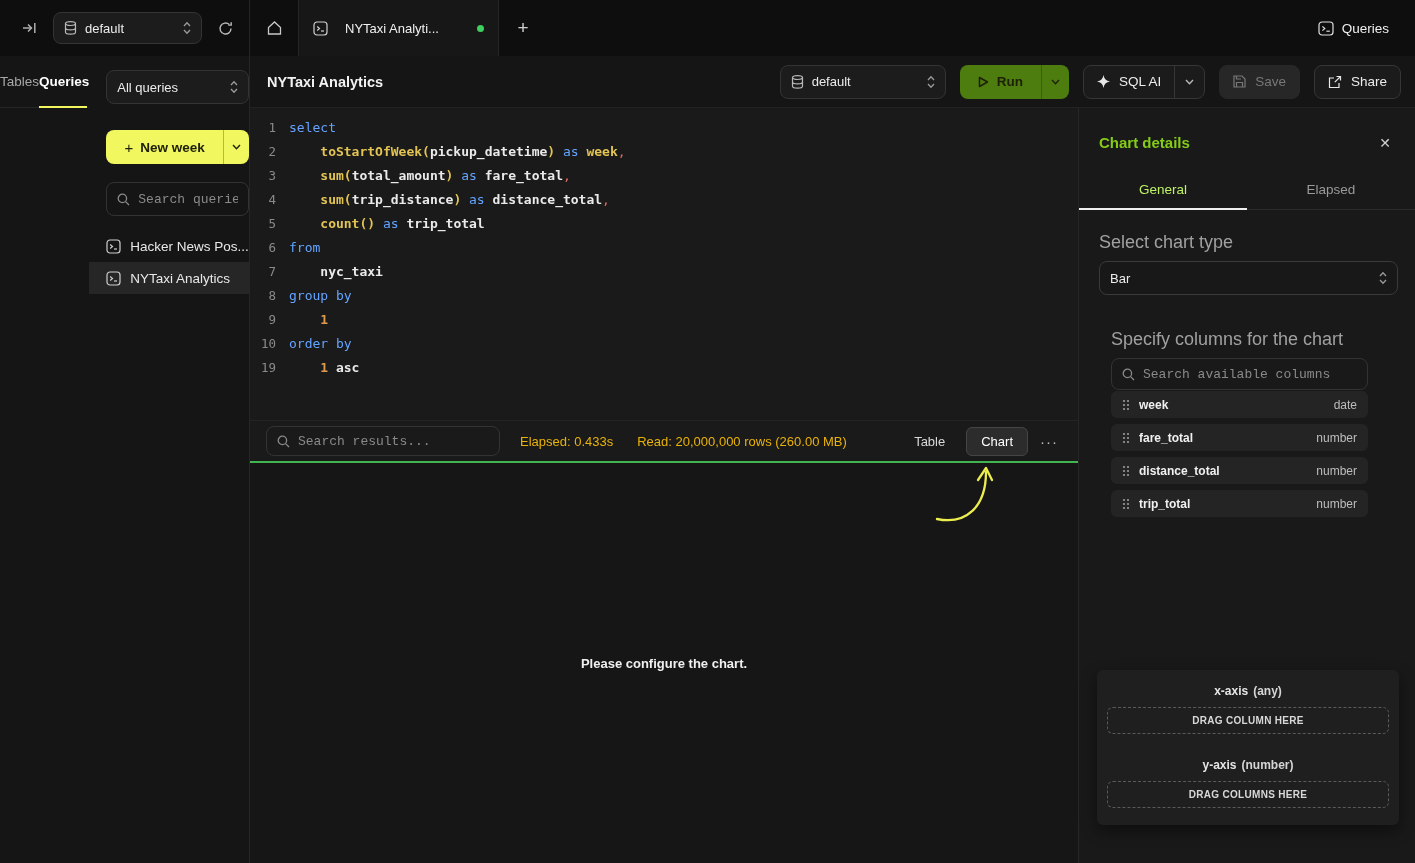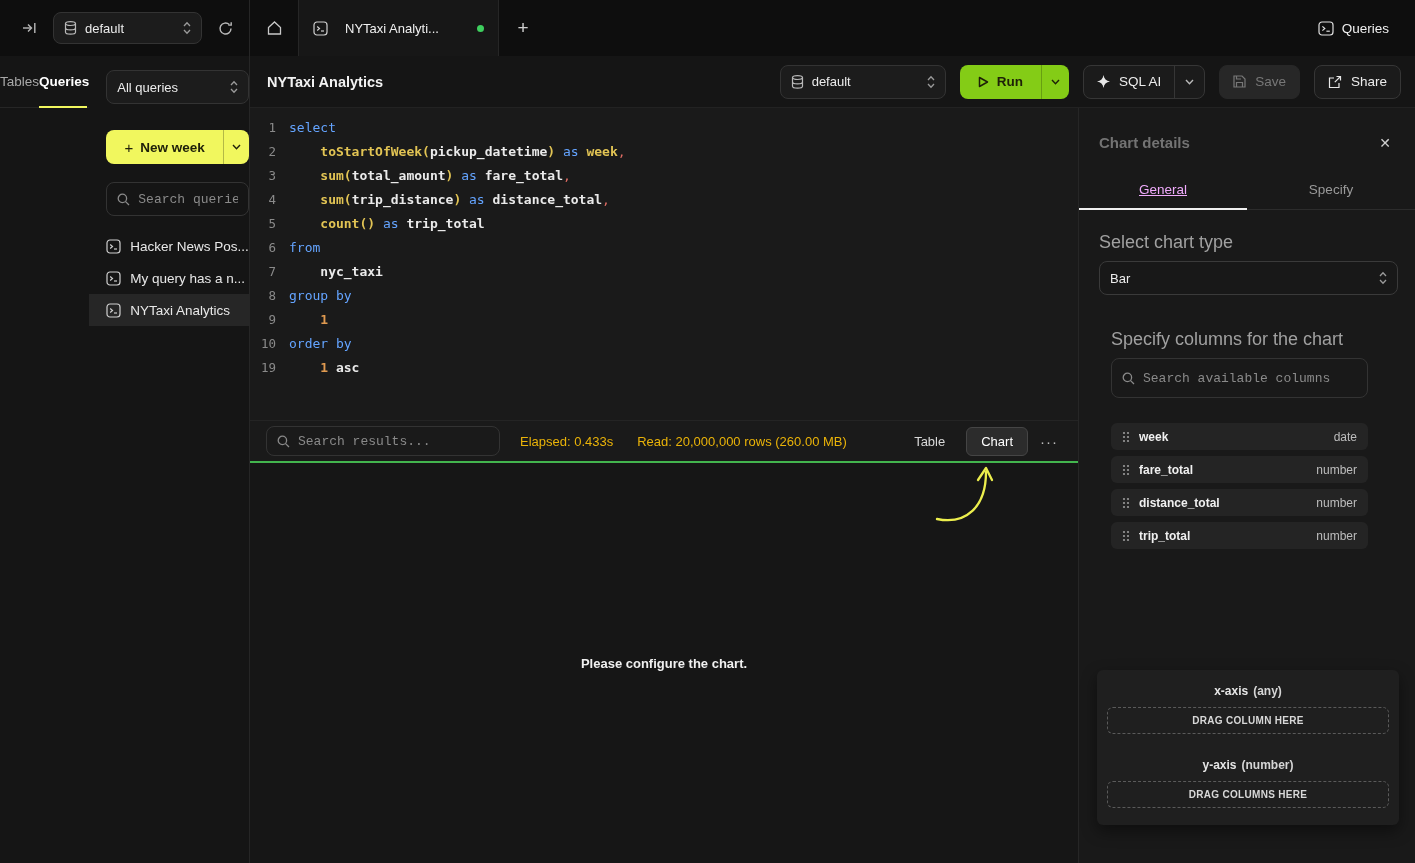--- a/index.html
+++ b/index.html
@@ -64,21 +64,21 @@
     font-size:13.5px; color:#e8e8e8; cursor:pointer; }
   .query-item.selected { background:#262626; }
   .query-item .q-label { white-space:nowrap; overflow:hidden; text-overflow:ellipsis; }
 
   
   .main { flex:1; display:flex; flex-direction:column; min-width:0; }
   .main-header { height:52px; flex:none; display:flex; align-items:center;
     padding:0 14px 0 17px; border-bottom:1px solid #222; gap:14px; }
   .main-title { font-size:14.5px; font-weight:bold; color:#f2f2f2; flex:1; }
   .hdr-db { width:166px; height:34px; }
-  .run-btn { height:34px; border-radius:8px; background:#84cc16; display:flex;
+  .run-btn { height:34px; border-radius:8px; background:#4d7c0f; display:flex;
     align-items:stretch; overflow:hidden; cursor:pointer; border:none;text-align:right; }
   .run-main { display:flex; align-items:center; gap:8px; padding:0 18px; color:#1e2008;
     font-size:13.5px; font-weight:bold; }
   .run-caret { width:28px; border-left:1px solid rgba(0,0,0,0.22); display:flex;
     align-items:center; justify-content:center; color:#1e2008; }
   .dark-btn { height:34px; border-radius:8px; background:#1b1b1b; border:1px solid #363636;
     display:flex; align-items:center; gap:9px; padding:0 13px; color:#ececec; font-size:13.5px;
     cursor:pointer; }
   .sqlai-btn { padding-right:0; }
   .sqlai-caret { align-self:stretch; width:30px; border-left:1px solid #363636; display:flex;
@@ -119,33 +119,33 @@
   .chart-area { flex:1; border-top:2px solid #43b54e; background:#161616; position:relative;
     display:flex; align-items:center; justify-content:center; }
   .chart-msg { font-size:13px; font-weight:bold; color:#f0f0f0; }
   .arrow-annotation { position:absolute; left:682px; top:0px; }
 
   
   .chart-panel { width:337px; flex:none; background:#191919; border-left:1px solid #262626;
     display:flex; flex-direction:column; position:relative; }
   .panel-head { display:flex; align-items:center; justify-content:space-between;
     padding:26px 24px 18px 20px; }
-  .panel-title { font-size:15px; font-weight:bold; color:#737373; }
+  .panel-title { font-size:15px; font-weight:bold; color:#84cc16; }
   .close-x { background:none; border:none; color:#d0d0d0; font-size:14px; cursor:pointer; }
   .panel-tabs { display:flex; border-bottom:1px solid #2c2c2c; }
   .p-tab { flex:1; height:40px; display:flex; align-items:center; justify-content:center;
     font-size:13.5px; color:#9a9a9a; cursor:pointer; position:relative; }
-  .p-tab.active { color:#f0abfc;text-decoration:underline; }
+  .p-tab.active { color:#bef264; }
   .p-tab.active::after { content:""; position:absolute; left:0; right:0; bottom:-1px;
     height:2px; background:#efefef; }
   .panel-body { padding:22px 17px 0 20px; }
   .field-label { font-size:18px; color:#a0a0a0; margin-bottom:8px; }
   .type-select { height:34px; background:#181818; border:1px solid #3a3a3a; }
   .columns-section { margin-left:12px; width:257px; margin-top:34px; }
-  .col-search { height:40px; margin-bottom:25px; }
+  .col-search { height:32px; margin-bottom:1px; }
   .col-row { height:27px; background:#242424; border-radius:6px; display:flex;
     align-items:center; gap:9px; padding:0 11px; margin-bottom:6px; cursor:grab; }
   .col-name { font-size:12px; font-weight:bold; color:#f0f0f0; flex:1; }
   .col-type { font-size:12px; color:#bdbdbd; }
 
   .axis-card { position:absolute; left:18px; width:302px; bottom:38px; height:155px;
     background:#1f1f1f; border-radius:6px; box-shadow:0 6px 16px rgba(0,0,0,0.45);
     padding:14px 10px 0; }
   .axis-label-row { text-align:center; font-size:12px; color:#e6e6e6; }
   .axis-name { font-weight:bold; }
@@ -255,28 +255,20 @@
           <input placeholder="Search queries" style="">
         </div>
         <div class="query-list">
             <div class="query-item">
               <svg width="15" height="15" viewBox="0 0 15 15" fill="none" stroke="#cfcfcf" stroke-width="1.2">
                 <rect x="1" y="1" width="13" height="13" rx="3"></rect>
                 <path d="M4.2 5.5 L6.5 7.5 L4.2 9.5"></path>
                 <path d="M8 10 H11"></path>
               </svg>
               <span class="q-label">Hacker News Pos...</span>
-            </div>
-            <div class="query-item">
-              <svg width="15" height="15" viewBox="0 0 15 15" fill="none" stroke="#cfcfcf" stroke-width="1.2">
-                <rect x="1" y="1" width="13" height="13" rx="3"></rect>
-                <path d="M4.2 5.5 L6.5 7.5 L4.2 9.5"></path>
-                <path d="M8 10 H11"></path>
-              </svg>
-              <span class="q-label">My query has a n...</span>
             </div>
             <div class="query-item selected">
               <svg width="15" height="15" viewBox="0 0 15 15" fill="none" stroke="#cfcfcf" stroke-width="1.2">
                 <rect x="1" y="1" width="13" height="13" rx="3"></rect>
                 <path d="M4.2 5.5 L6.5 7.5 L4.2 9.5"></path>
                 <path d="M8 10 H11"></path>
               </svg>
               <span class="q-label">NYTaxi Analytics</span>
             </div>
           </div>
@@ -390,21 +382,21 @@
           </div>
         </div>
 
         <aside class="chart-panel">
           <div class="panel-head">
             <span class="panel-title">Chart details</span>
             <button class="close-x">✕</button>
           </div>
           <div class="panel-tabs">
             <div class="p-tab active">General</div>
-            <div class="p-tab">Specify</div>
+            <div class="p-tab">Elapsed</div>
           </div>
           <div class="panel-body">
             <div class="field-label">Select chart type</div>
             <div class="select-pill type-select">
               <span class="grow">Bar</span>
               <svg width="8" height="14" viewBox="0 0 8 14" fill="none" stroke="#9a9a9a" stroke-width="1.3">
                 <path d="M1 5 L4 1.7 L7 5"></path>
                   <path d="M1 9 L4 12.3 L7 9"></path>
               </svg>
             </div>

